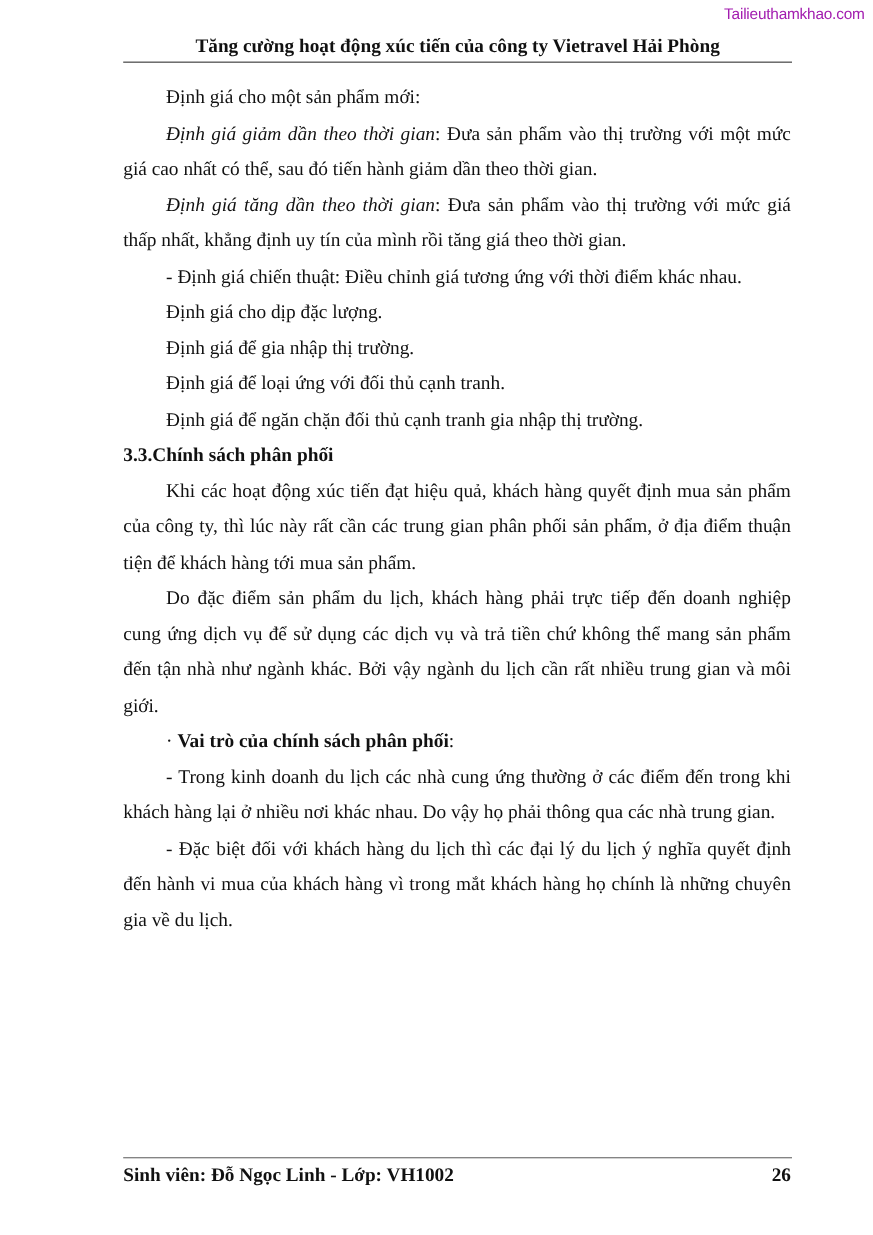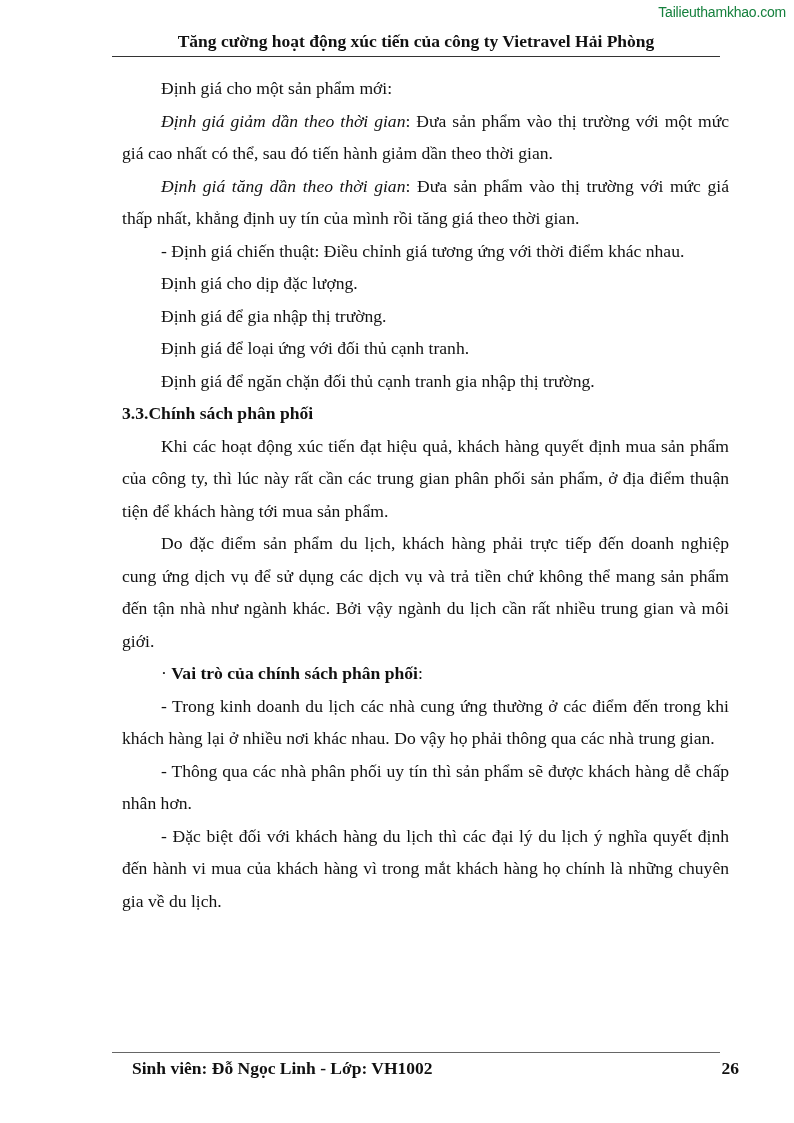--- a/index.html
+++ b/index.html
@@ -14,21 +14,21 @@
       overflow: hidden;
       font-family: "Liberation Serif", "DejaVu Serif", serif;
       color: #111111;
     }
     .watermark {
       position: absolute;
       top: 4px;
       right: 8px;
       font-family: "Liberation Sans", "DejaVu Sans", sans-serif;
       font-size: 14px;
-      color: #15803d;
+      color: #a21caf;
       letter-spacing: -0.2px;
       margin-left: 34px;
     }
     .page-header {
       position: absolute;
       left: 112px;
       width: 608px;
       top: 30px;
       text-align: center;
       font-weight: bold;
@@ -43,21 +43,20 @@
       height: 0;
       border-top: 1.3px solid #333333;
     }
     .content {
       position: absolute;
       left: 112px;
       width: 607px;
       top: 72px;
       font-size: 17.6px;
       line-height: 32.5px;
-      margin-left: 10px;
     }
     .content p {
       margin: 0;
       text-align: justify;
     }
     .content p.indent {
       text-indent: 39px;
     }
     .content p.heading {
       font-weight: bold;
@@ -79,21 +78,20 @@
     .page-footer {
       position: absolute;
       left: 112px;
       width: 607px;
       top: 1057px;
       font-weight: bold;
       font-size: 17.5px;
       line-height: 22px;
       display: flex;
       justify-content: space-between;
-      margin-left: 20px;
     }
   </style>
 </head>
 <body>
 
 <div class="watermark">Tailieuthamkhao.com</div>
 
 <div class="page-header">Tăng cường hoạt động xúc tiến của công ty Vietravel Hải Phòng</div>
 <div class="header-rule"></div>
 
@@ -104,21 +102,20 @@
   <p class="indent">- Định giá chiến thuật: Điều chỉnh giá tương ứng với thời điểm khác nhau.</p>
   <p class="indent">Định giá cho dịp đặc lượng.</p>
   <p class="indent">Định giá để gia nhập thị trường.</p>
   <p class="indent">Định giá để loại ứng với đối thủ cạnh tranh.</p>
   <p class="indent">Định giá để ngăn chặn đối thủ cạnh tranh gia nhập thị trường.</p>
   <p class="heading">3.3.Chính sách phân phối</p>
   <p class="indent">Khi các hoạt động xúc tiến đạt hiệu quả, khách hàng quyết định mua sản phẩm của công ty, thì lúc này rất cần các trung gian phân phối sản phẩm, ở địa điểm thuận tiện để khách hàng tới mua sản phẩm.</p>
   <p class="indent">Do đặc điểm sản phẩm du lịch, khách hàng phải trực tiếp đến doanh nghiệp cung ứng dịch vụ để sử dụng các dịch vụ và trả tiền chứ không thể mang sản phẩm đến tận nhà như ngành khác. Bởi vậy ngành du lịch cần rất nhiều trung gian và môi giới.</p>
   <p class="indent"><span>· </span><strong>Vai trò của chính sách phân phối</strong><span>:</span></p>
   <p class="indent">- Trong kinh doanh du lịch các nhà cung ứng thường ở các điểm đến trong khi khách hàng lại ở nhiều nơi khác nhau. Do vậy họ phải thông qua các nhà trung gian.</p>
-  <p class="indent">- Thông qua các nhà phân phối uy tín thì sản phẩm sẽ được khách hàng dễ chấp nhân hơn.</p>
   <p class="indent">- Đặc biệt đối với khách hàng du lịch thì các đại lý du lịch ý nghĩa quyết định đến hành vi mua của khách hàng vì trong mắt khách hàng họ chính là những chuyên gia về du lịch.</p>
 </div>
 
 <div class="footer-rule"></div>
 <div class="page-footer">
   <span>Sinh viên: Đỗ Ngọc Linh - Lớp: VH1002</span>
   <span>26</span>
 </div>
 
 </body></html>

